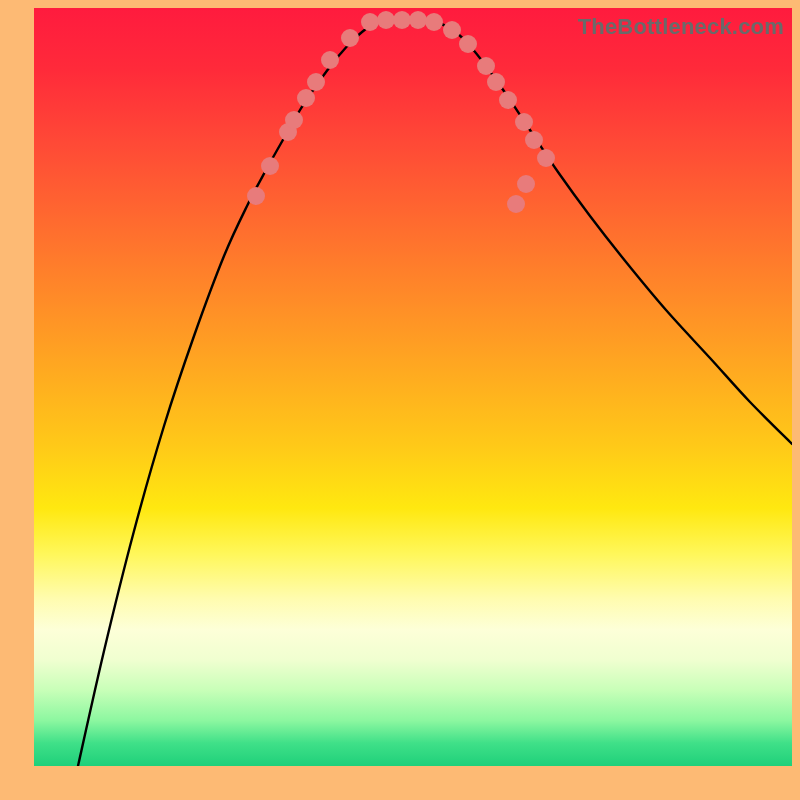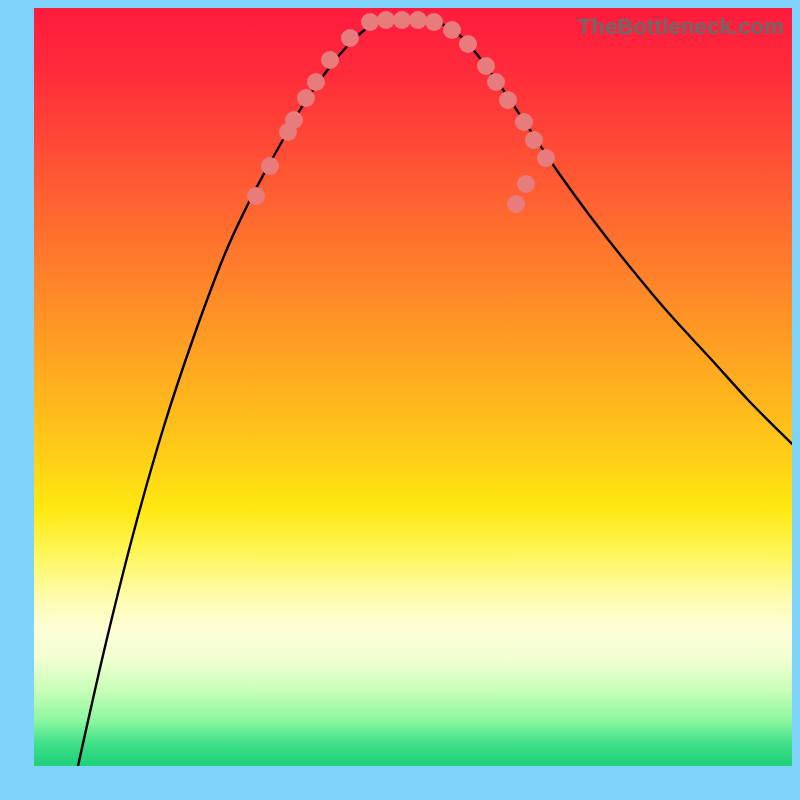--- a/index.html
+++ b/index.html
@@ -1,16 +1,16 @@
 <!DOCTYPE html>
 <html><head>
 <meta charset="utf-8">
 <style>
   html,body{margin:0;padding:0;width:800px;height:800px;overflow:hidden;background:#000;}
-  .frame{position:absolute;left:0;top:0;width:800px;height:800px;background:#7dd3fc;}
+  .frame{position:absolute;left:0;top:0;width:800px;height:800px;background:#fdba74;}
   .plot{position:absolute;left:34px;top:8px;width:758px;height:758px;overflow:hidden;}
   .grad{position:absolute;left:0;top:0;width:100%;height:100%;
     background:linear-gradient(to bottom,
       #ff1b3e 0%,
       #ff2a3a 8%,
       #ff4a36 18%,
       #ff6a2f 28%,
       #ff8a28 38%,
       #ffaa20 48%,
       #ffca18 58%,

